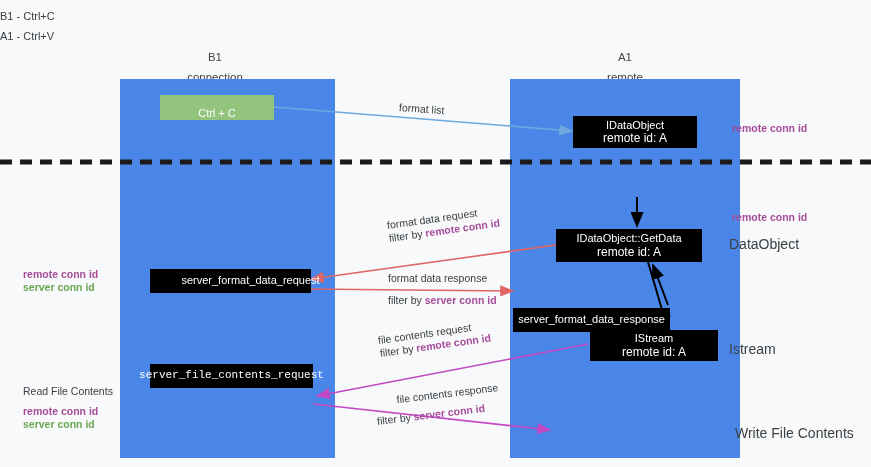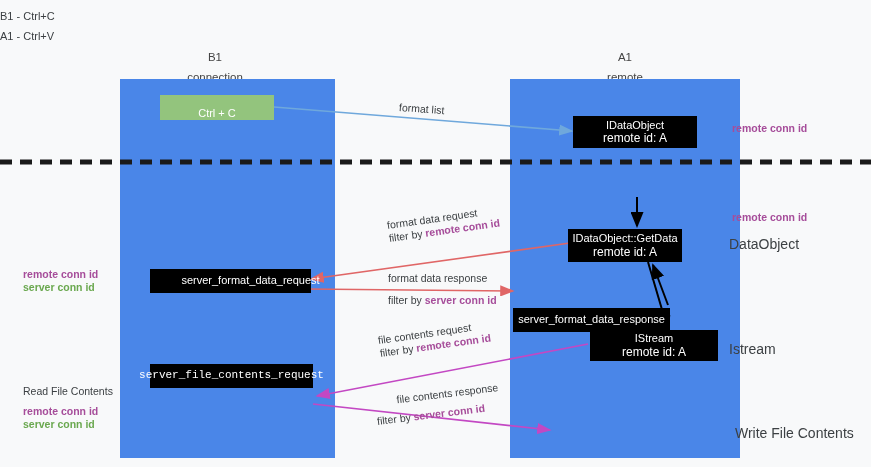--- a/index.html
+++ b/index.html
@@ -94,21 +94,21 @@
   <div class="box green" style="left:160px;top:95px;width:114px;height:25px;">
     <span>Ctrl + C</span>
   </div>
 
   <div class="box orange" style="left:573px;top:116px;width:124px;height:32px;">
     <span>IDataObject</span>
     <span class="l2">remote id: A</span>
   </div>
 
 
-  <div class="box orange" style="left:568px;top:229px;width:114px;height:33px;">
+  <div class="box orange" style="left:556px;top:229px;width:146px;height:33px;">
     <span>IDataObject::GetData</span>
     <span class="l2">remote id: A</span>
   </div>
 
   <div class="box orange" style="left:150px;top:269px;width:161px;height:24px;padding-left:40px;">
     <span>server_format_data_request</span>
   </div>
 
   <div class="box orange" style="left:513px;top:280px;width:157px;height:24px;margin-top:28px;">
     <span>server_format_data_response</span>

